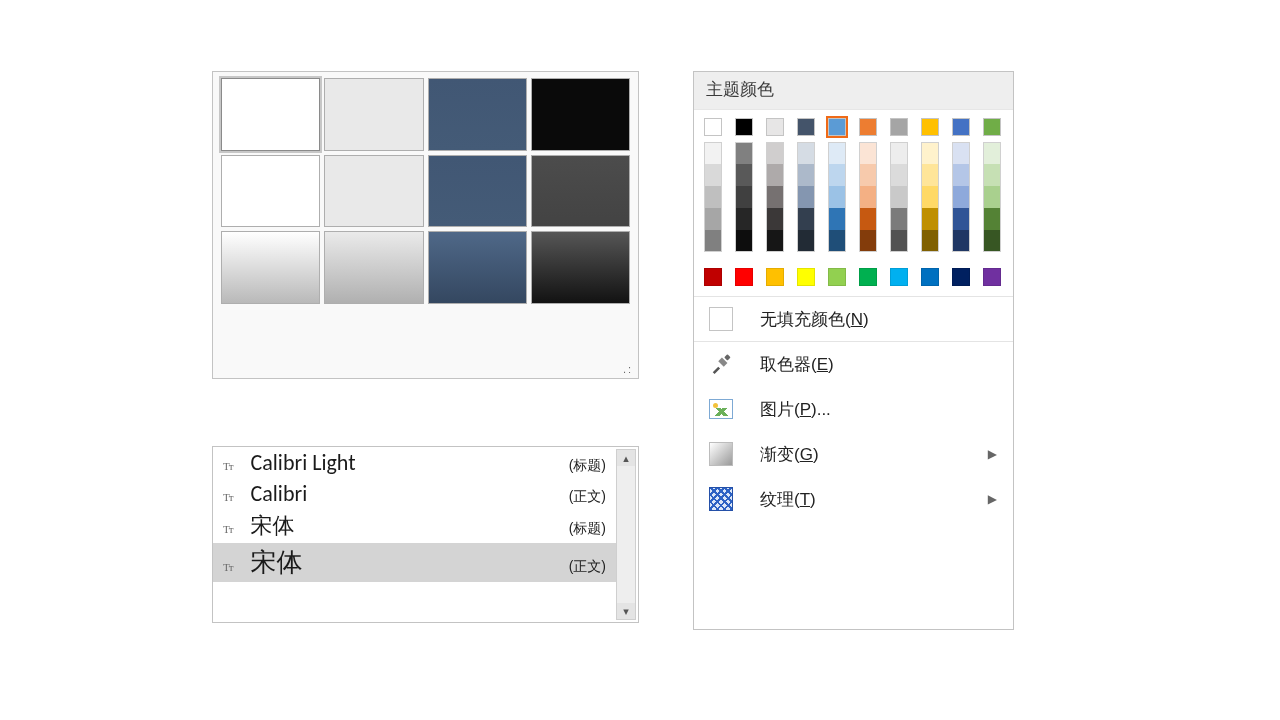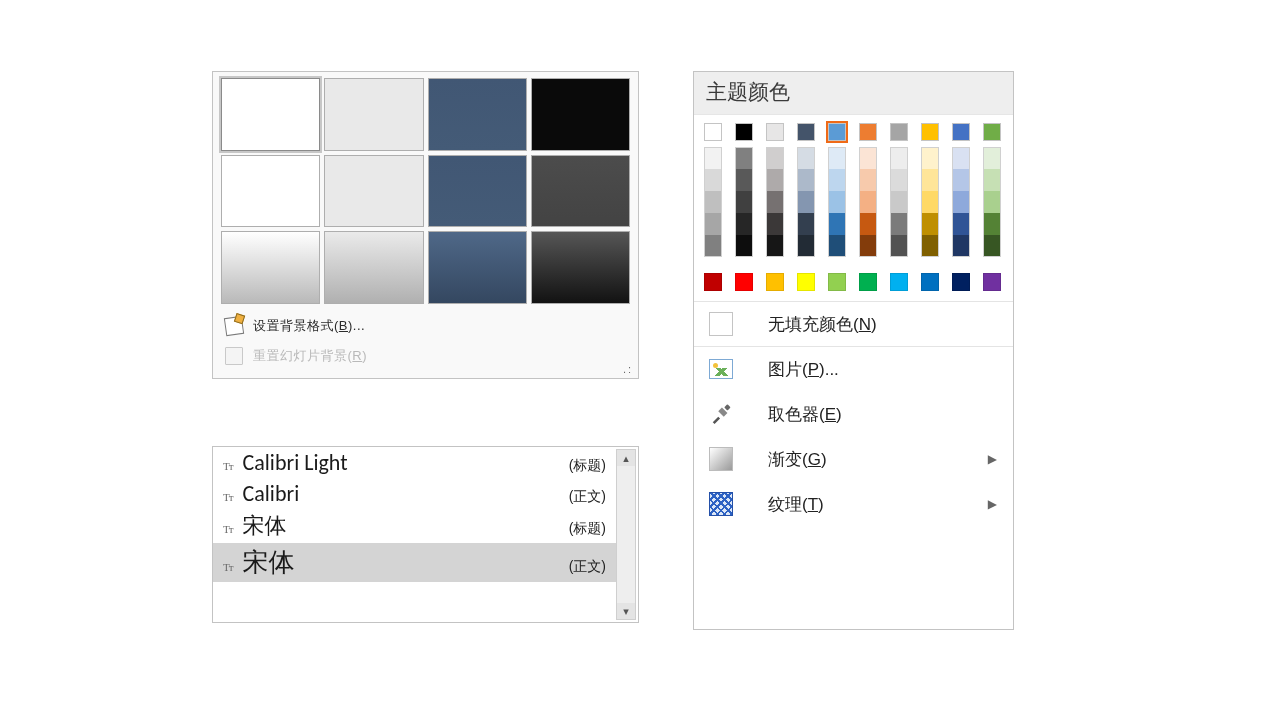--- a/index.html
+++ b/index.html
@@ -100,21 +100,21 @@
   }
   .scroll-btn { font-size: 11px; color: #555; line-height: 16px; height: 16px; width: 100%; text-align: center; background: #e4e4e4; }
   .font-items { margin-right: 22px; }
   .font-row {
     display: flex; align-items: baseline;
     padding: 2px 10px 2px 10px;
     justify-content: space-between;
     color: #1a1a1a;
   }
   .font-row.selected { background: #d4d4d4; }
-  .font-row .left { display: flex; align-items: baseline; gap: 10px; }
+  .font-row .left { display: flex; align-items: baseline; gap: 18px; }
   .font-row .tt-ico {
     font-family: "Times New Roman", serif;
     font-size: 11px; color: #6b6b6b;
     letter-spacing: -1px;
   }
   .font-row .fname-latin {
     font-family: "Calibri Light","Calibri","Segoe UI",sans-serif;
     font-size: 22px; color: #1a1a1a;
   }
   .font-row .fname-cjk-sm {
@@ -129,21 +129,21 @@
     font-size: 14px; color: #222;
   }
 
   
   #color-panel {
     left: 693px; top: 71px; width: 321px; height: 559px;
   }
   .sect-title {
     background: #eeeeee;
     padding: 6px 12px 8px 12px;
-    font-size: 21px; color: #3a3a3a;
+    font-size: 17px; color: #3a3a3a;
     border-bottom: 1px solid #e6e6e6;
   }
   .theme-main-row {
     display: flex; gap: 13px;
     padding: 8px 10px 4px 10px;
   }
   .sw {
     width: 18px; height: 18px;
     box-sizing: border-box;
     border: 1px solid #c4c4c4;
@@ -176,21 +176,21 @@
     width: 18px; height: 18px;
     box-sizing: border-box;
     border: 1px solid rgba(0,0,0,0.1);
   }
 
   .menu-list {
     border-top: 1px solid #e4e4e4;
   }
   .menu-item {
     display: flex; align-items: center;
-    gap: 34px;
+    gap: 26px;
     padding: 10px 18px 10px 14px;
     height: 24px;
     color: #222; font-size: 17px;
     border-bottom: 1px solid transparent;
     position: relative;
   }
   .menu-list .menu-item:first-child {
     border-bottom: 1px solid #e4e4e4;
   }
   .menu-item .mi-ico {
@@ -270,38 +270,20 @@
       <div class="thumb grad-white"></div>
       <div class="thumb grad-lightgray"></div>
       <div class="thumb grad-blue"></div>
       <div class="thumb grad-dkgray"></div>
       <div class="thumb grad-lite-fade"></div>
       <div class="thumb grad-gray-fade"></div>
       <div class="thumb grad-blue-fade"></div>
       <div class="thumb grad-dk-fade"></div>
     </div>
 
-  <div class="bg-menu">
-    <div class="bg-menu-item">
-      <span class="ico">
-          <span class="ico-format-bg"></span>
-        </span>
-      <span class="lbl">
-        <span>设置背景格式(</span><u>B</u><span>)...</span>
-      </span>
-    </div>
-    <div class="bg-menu-item disabled">
-      <span class="ico">
-          <span class="ico-reset-bg"></span>
-        </span>
-      <span class="lbl">
-        <span>重置幻灯片背景(</span><u>R</u><span>)</span>
-      </span>
-    </div>
-  </div>
   <div class="resize-grip">.:</div>
 </div>
 
 <div id="font-panel" class="panel">
   <div class="font-items" id="font-items">
       <div class="font-row">
         <div class="left">
           <span class="tt-ico">Tᴛ</span>
           <span class="fname-latin">Calibri Light</span>
         </div>
@@ -439,36 +421,36 @@
     <div class="menu-item">
       <span class="mi-ico">
           <span class="ico-nofill"></span>
         </span>
       <span class="mi-lbl">
         <span>无填充颜色(</span><u>N</u><span>)</span>
       </span>
     </div>
     <div class="menu-item">
       <span class="mi-ico">
-          <span class="ico-picture"></span>
-        </span>
-      <span class="mi-lbl">
-        <span>图片(</span><u>P</u><span>)...</span>
-      </span>
-    </div>
-    <div class="menu-item">
-      <span class="mi-ico">
         <svg width="22" height="22" viewBox="0 0 24 24">
             <path d="M3 21 L9 15 L11 17 L5 23 Z" fill="#555"></path>
             <path d="M13 5 L19 11 L15 15 L9 9 Z" fill="#888"></path>
             <rect x="17" y="2" width="5" height="5" rx="1" fill="#666" transform="rotate(45 19 4)"></rect>
           </svg>
       </span>
       <span class="mi-lbl">
         <span>取色器(</span><u>E</u><span>)</span>
+      </span>
+    </div>
+    <div class="menu-item">
+      <span class="mi-ico">
+          <span class="ico-picture"></span>
+        </span>
+      <span class="mi-lbl">
+        <span>图片(</span><u>P</u><span>)...</span>
       </span>
     </div>
     <div class="menu-item">
       <span class="mi-ico">
           <span class="ico-gradient"></span>
         </span>
       <span class="mi-lbl">
         <span>渐变(</span><u>G</u><span>)</span>
       </span>
       <span class="chev">▶</span>

